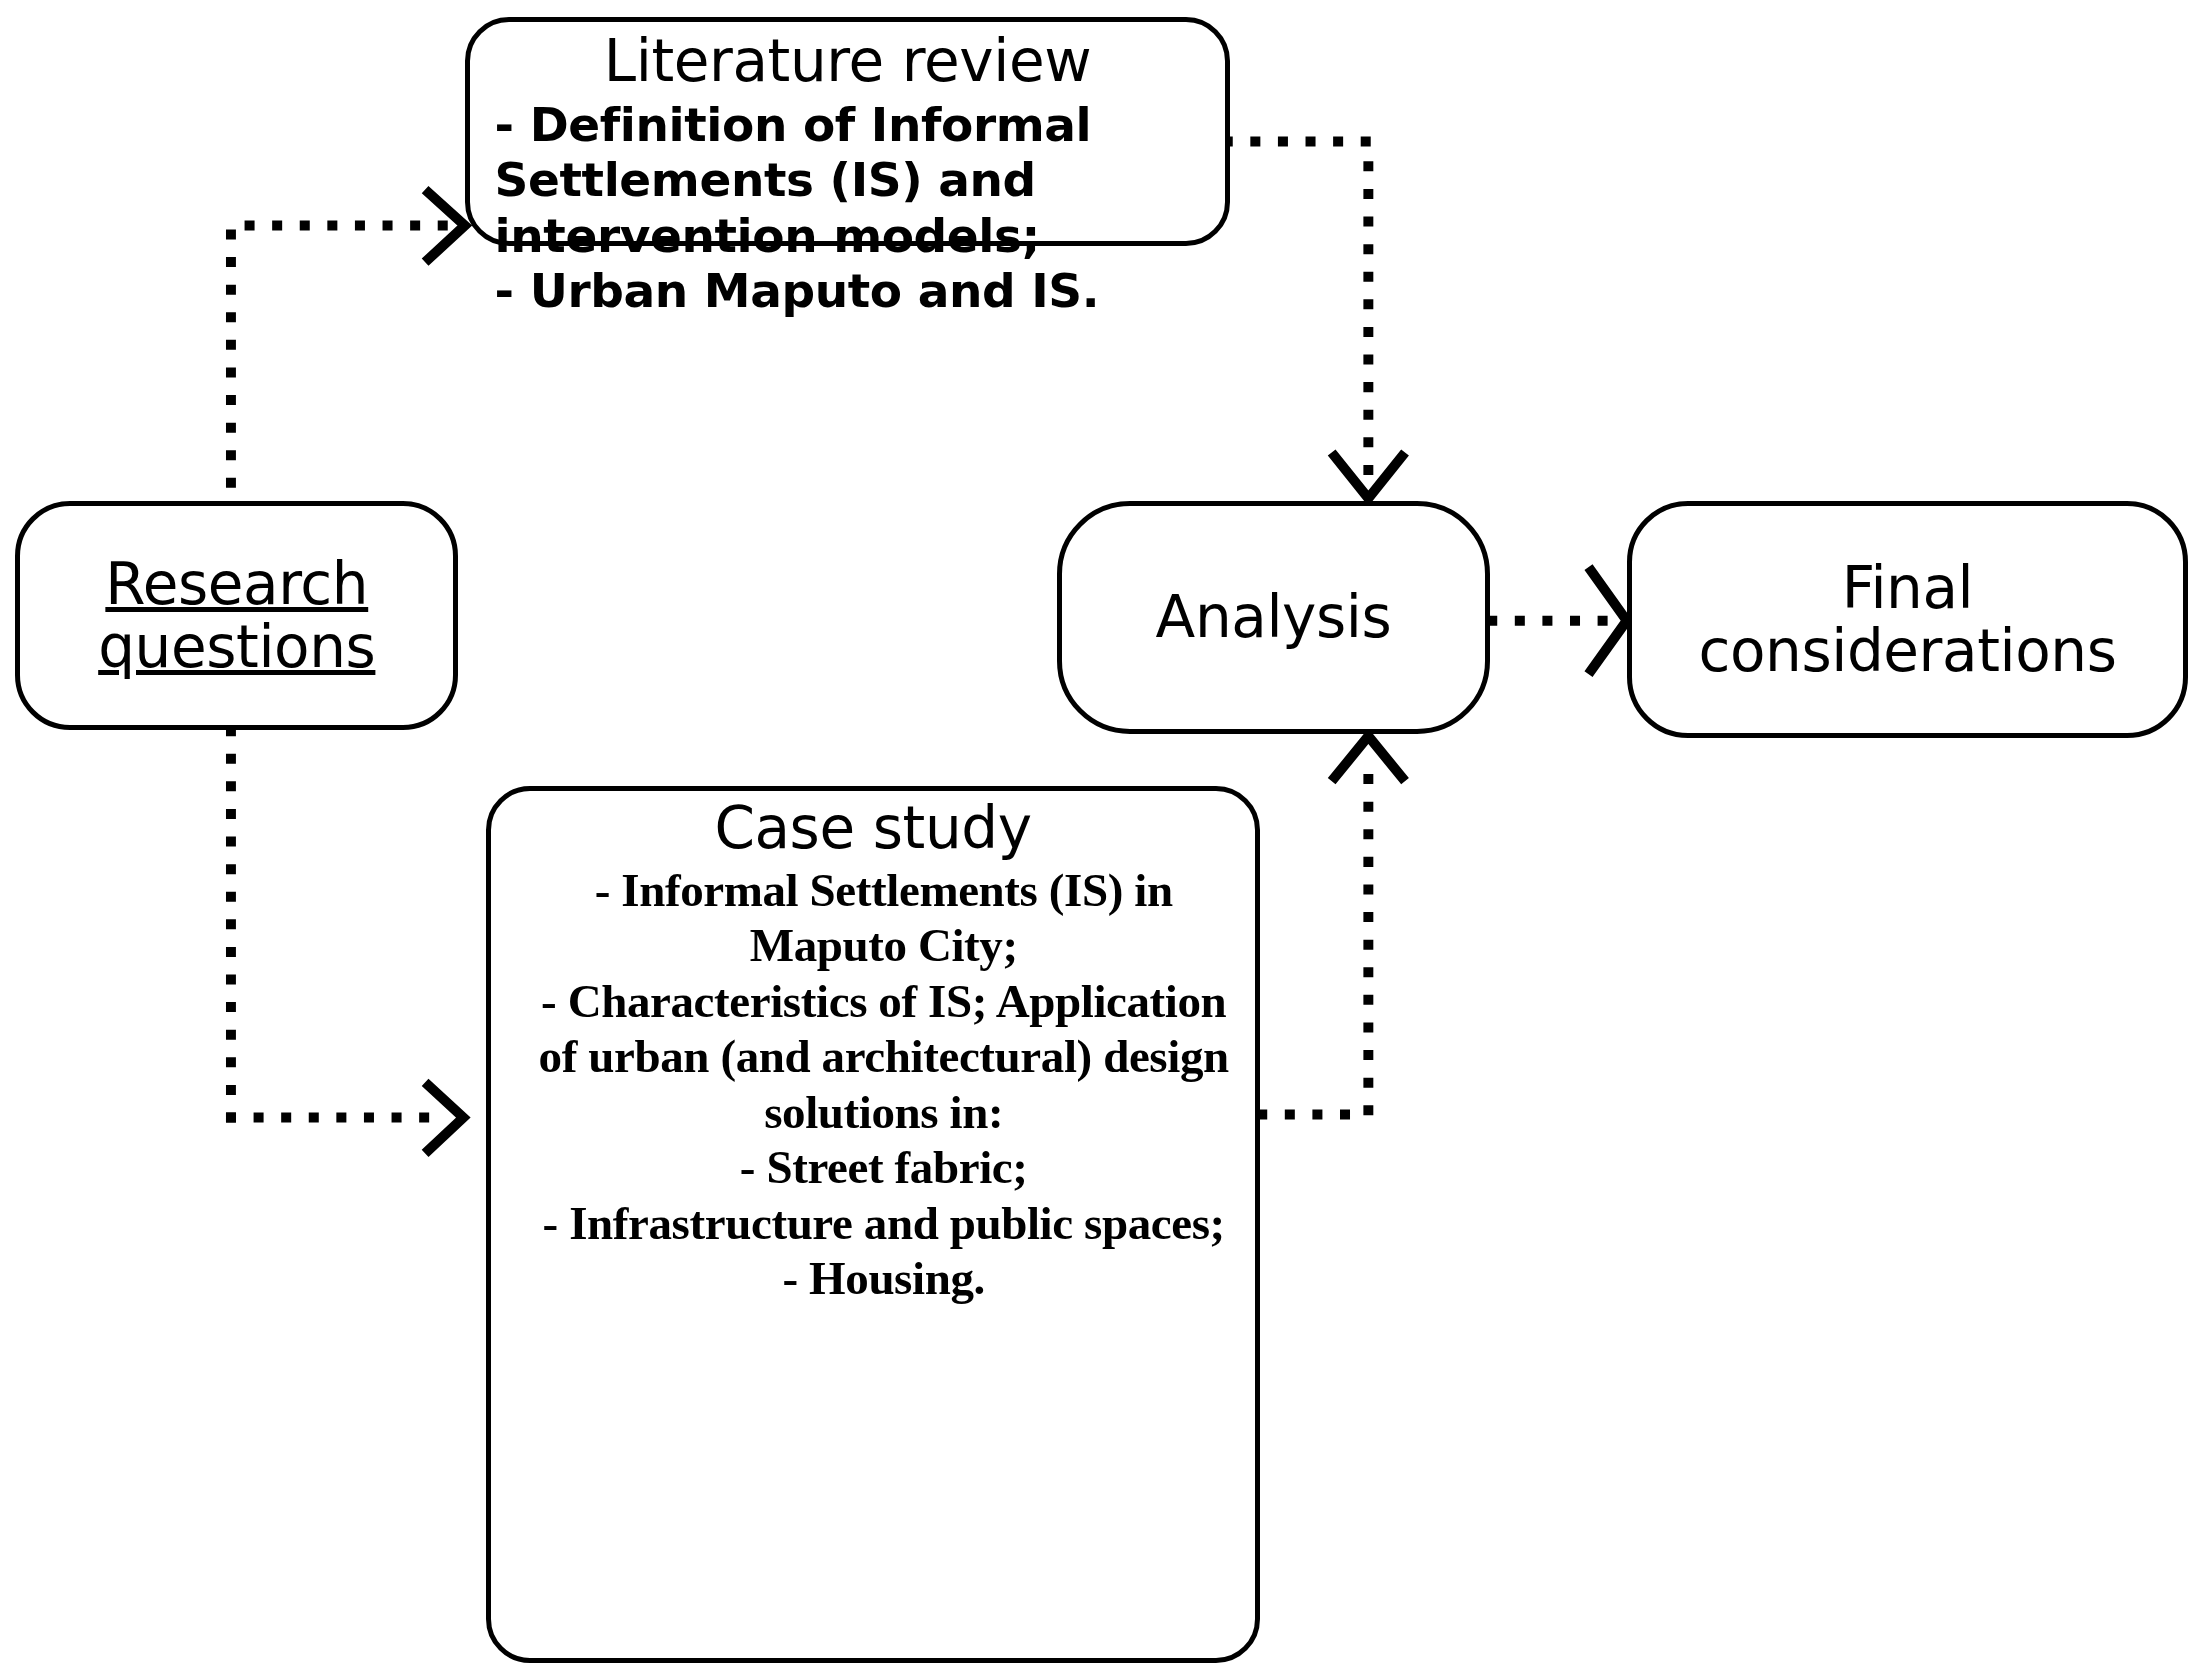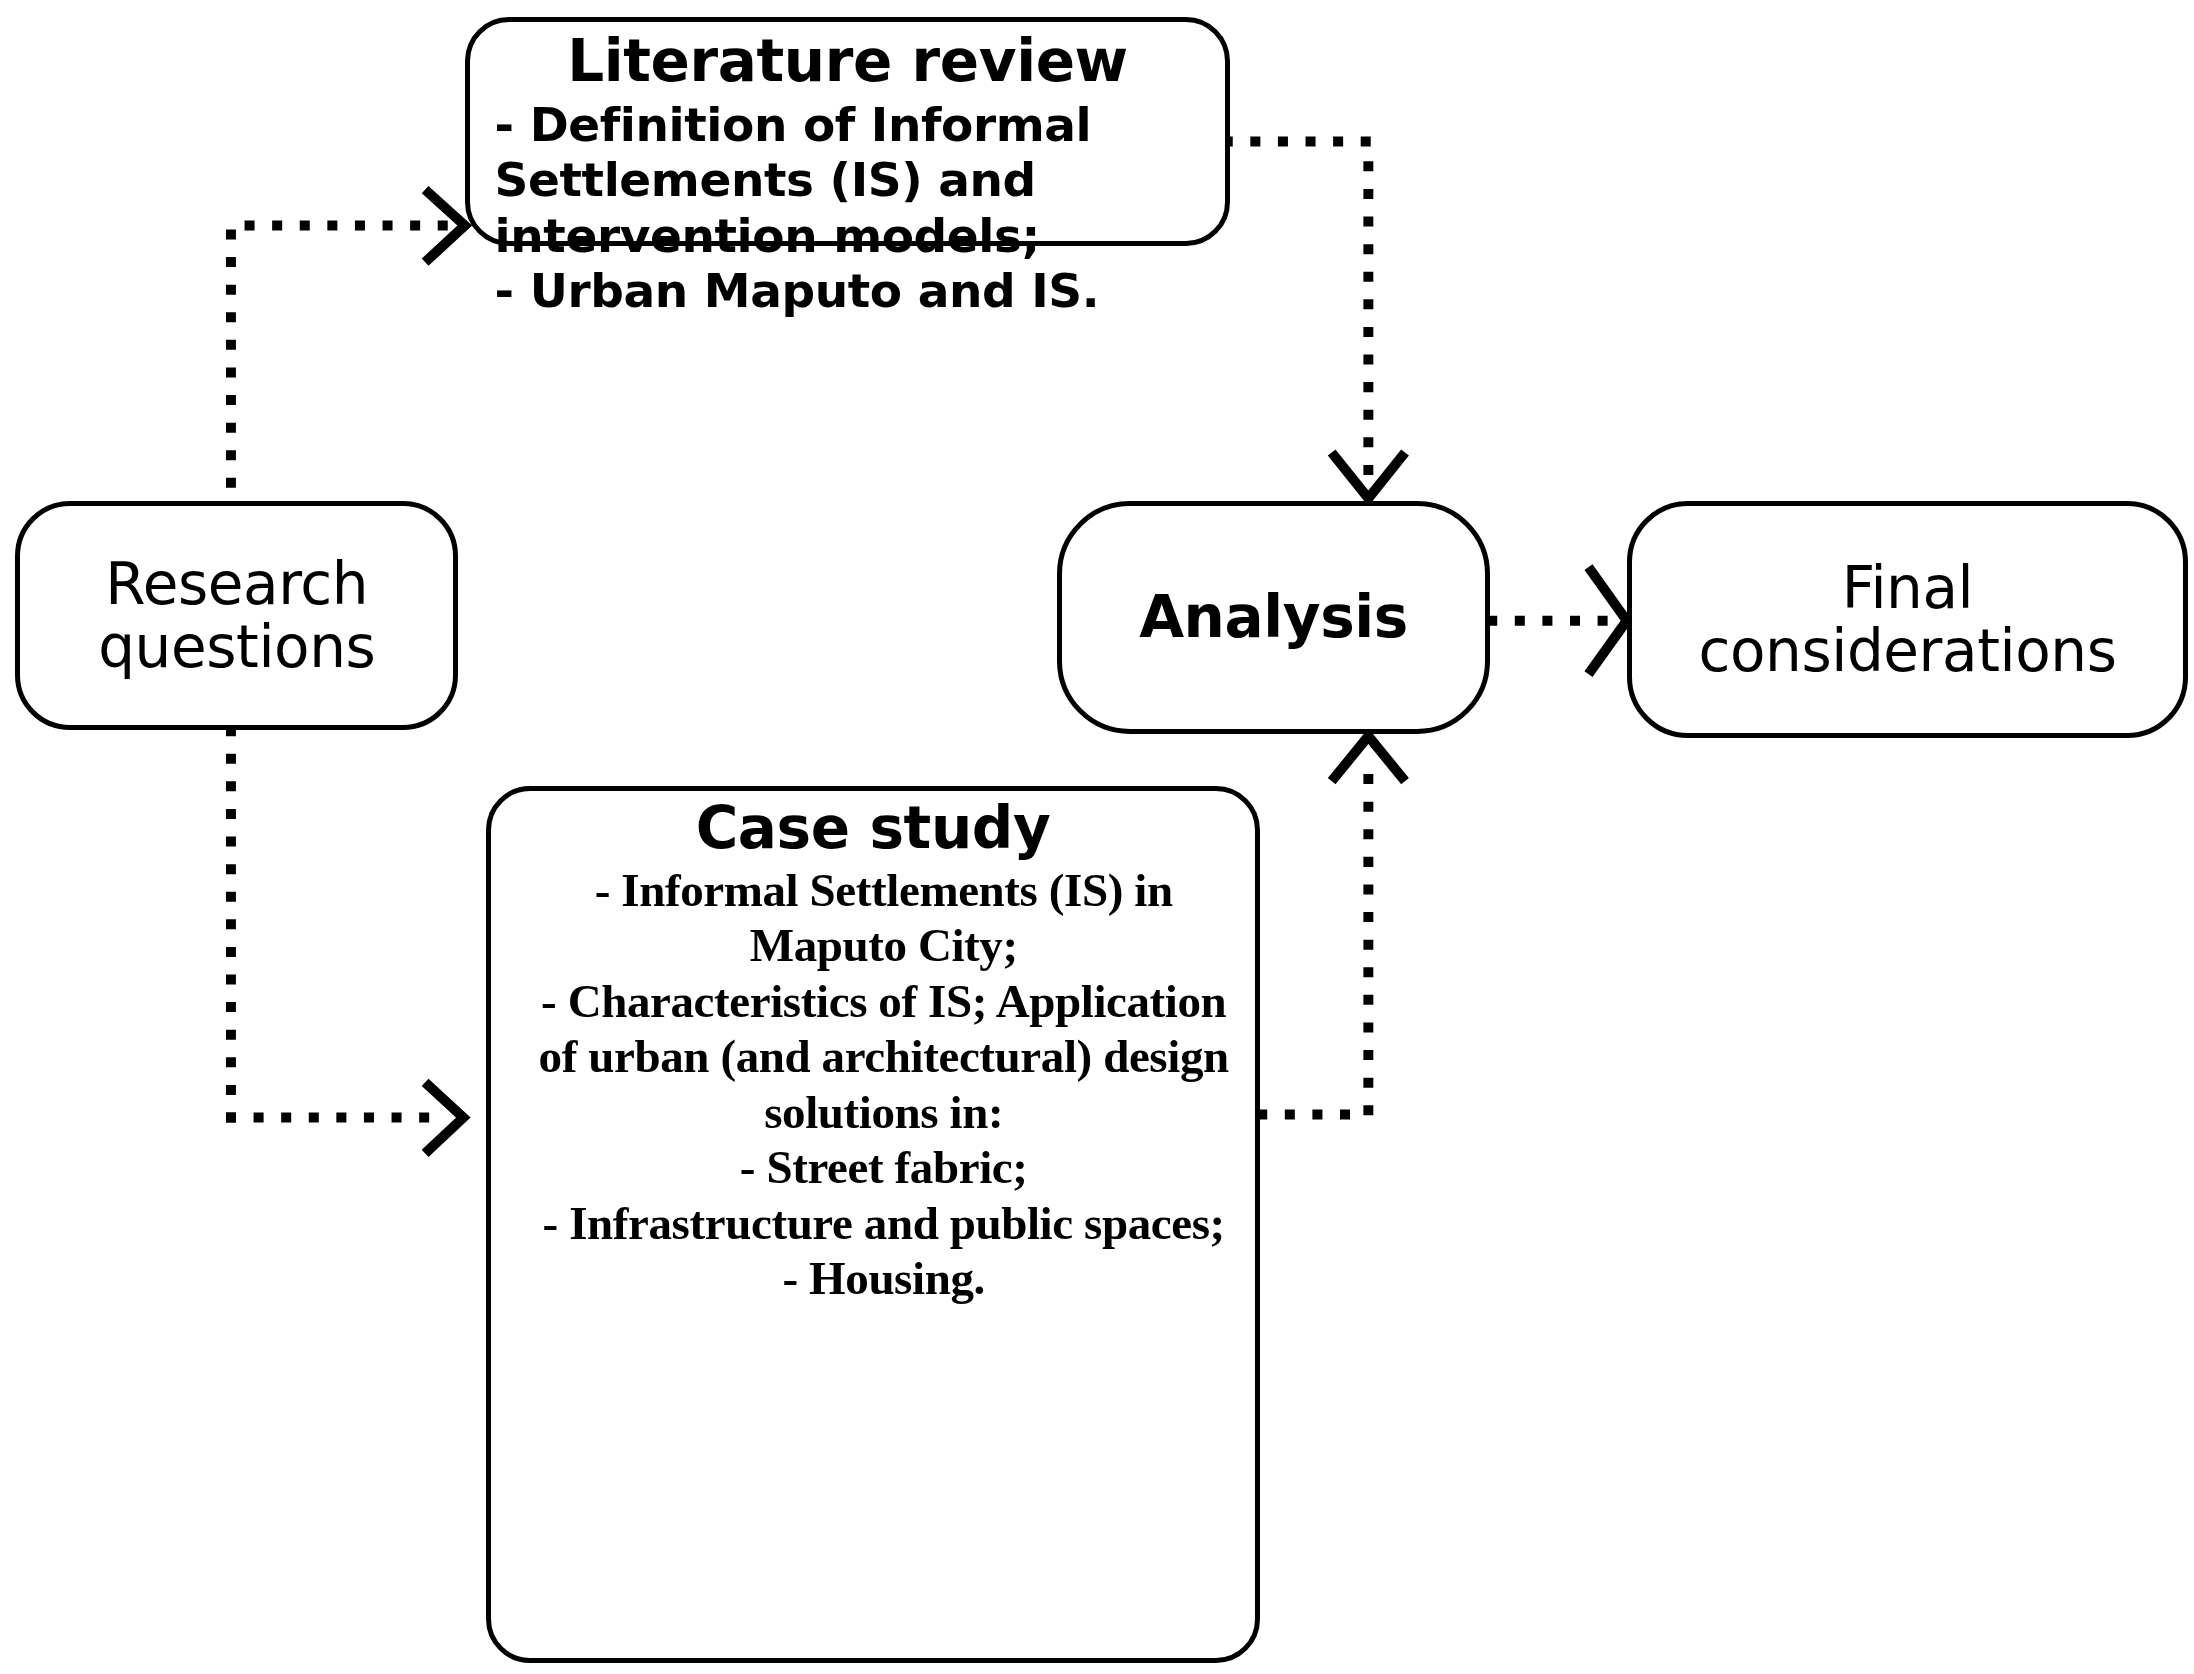--- a/index.html
+++ b/index.html
@@ -30,21 +30,21 @@
     position: absolute;
     box-sizing: border-box;
     background: #ffffff;
     border: 5.4px solid #000000;
     display: flex;
     flex-direction: column;
     color: #000000;
     z-index: 2;
   }
   .node-title {
-    font-weight: 700;
+    font-weight: 400;
     text-align: center;
     line-height: 1.08;
     letter-spacing: -0.4px;
   }
   .node-body {
     font-weight: 700;
     line-height: 1.18;
     letter-spacing: -0.4px;
     white-space: pre-line;
   }
@@ -72,20 +72,21 @@
   
   #node-research-questions {
     left: 15.3px;
     top: 501px;
     width: 443px;
     height: 229px;
     border-radius: 55px;
     align-items: center;
     justify-content: center;
     padding: 0 10px;
+    text-decoration: underline;
   }
   #node-research-questions .node-title {
     font-size: 58px;
     font-weight: 400;
   }
 
   
   #node-analysis {
     left: 1057px;
     top: 501px;

